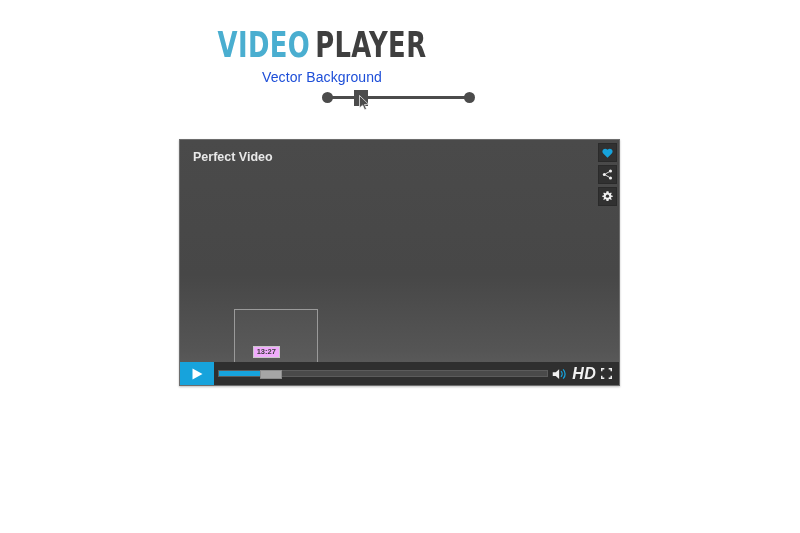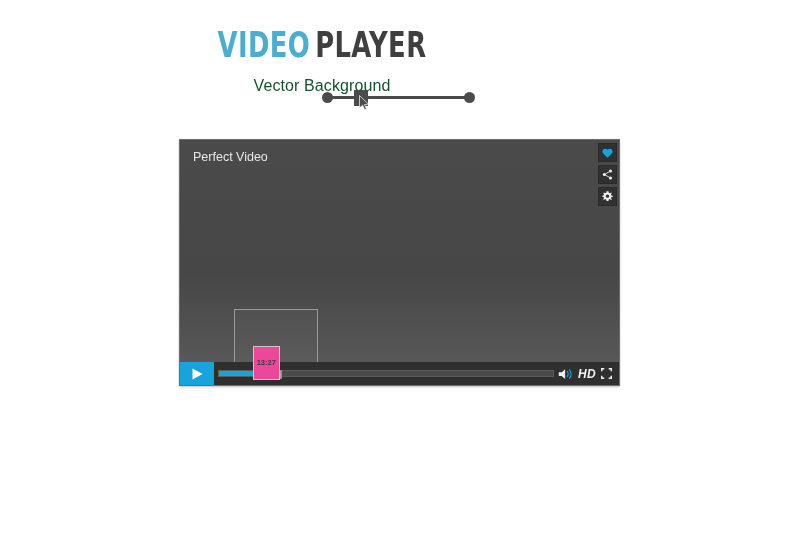--- a/index.html
+++ b/index.html
@@ -32,23 +32,23 @@
     transform: scaleX(0.82);
   }
   #main-title .word-blue {
     color: #4aaed0;
   }
   #main-title .word-dark {
     color: #3f3f3f;
     margin-left: 6px;
   }
   #subtitle {
-    margin-top: 14px;
-    font-size: 16px;
-    color: #14532d;
+    margin-top: 6px;
+    font-size: 14px;
+    color: #1d4ed8;
     letter-spacing: 0.1px;
   }
 
   
   #header-slider {
     position: absolute;
     left: 322px;
     top: 90px;
     width: 153px;
     height: 22px;
@@ -98,20 +98,21 @@
     border: 1px solid #6d6d6d;
     box-sizing: border-box;
     box-shadow: 0 1px 2px rgba(0,0,0,0.25);
   }
   #player-title {
     position: absolute;
     left: 13px;
     top: 10px;
     font-size: 12.5px;
     color: #e8e8e8;
+    font-weight: bold;
   }
 
   
   #player-icons {
     position: absolute;
     right: 2px;
     top: 3px;
     width: 19px;
   }
   .player-icon-btn {
@@ -187,38 +188,38 @@
     top: -1px;
     width: 20px;
     height: 7px;
     background: #a6a6a6;
     border: 1px solid #8d8d8d;
     box-sizing: content-box;
   }
   #scrub-tooltip {
     position: absolute;
     top: -16px;
-    background: #ec4899;
+    background: #f0abfc;
     color: #3a3a3a;
     font-size: 7.5px;
     font-weight: bold;
-    padding: 12px 3px;
+    padding: 1px 3px;
     border: 1px solid #c9c9c9;
     white-space: nowrap;
     line-height: 1.1;
   }
   #right-controls {
     display: flex;
     align-items: center;
     gap: 5px;
     padding-right: 7px;
     flex: none;
   }
   #hd-label {
-    font-size: 12px;
+    font-size: 16px;
     font-weight: bold;
     font-style: italic;
     color: #f2f2f2;
     letter-spacing: 0.3px;
   }
 
   
   #bottom-strip {
     position: absolute;
     left: 0;

